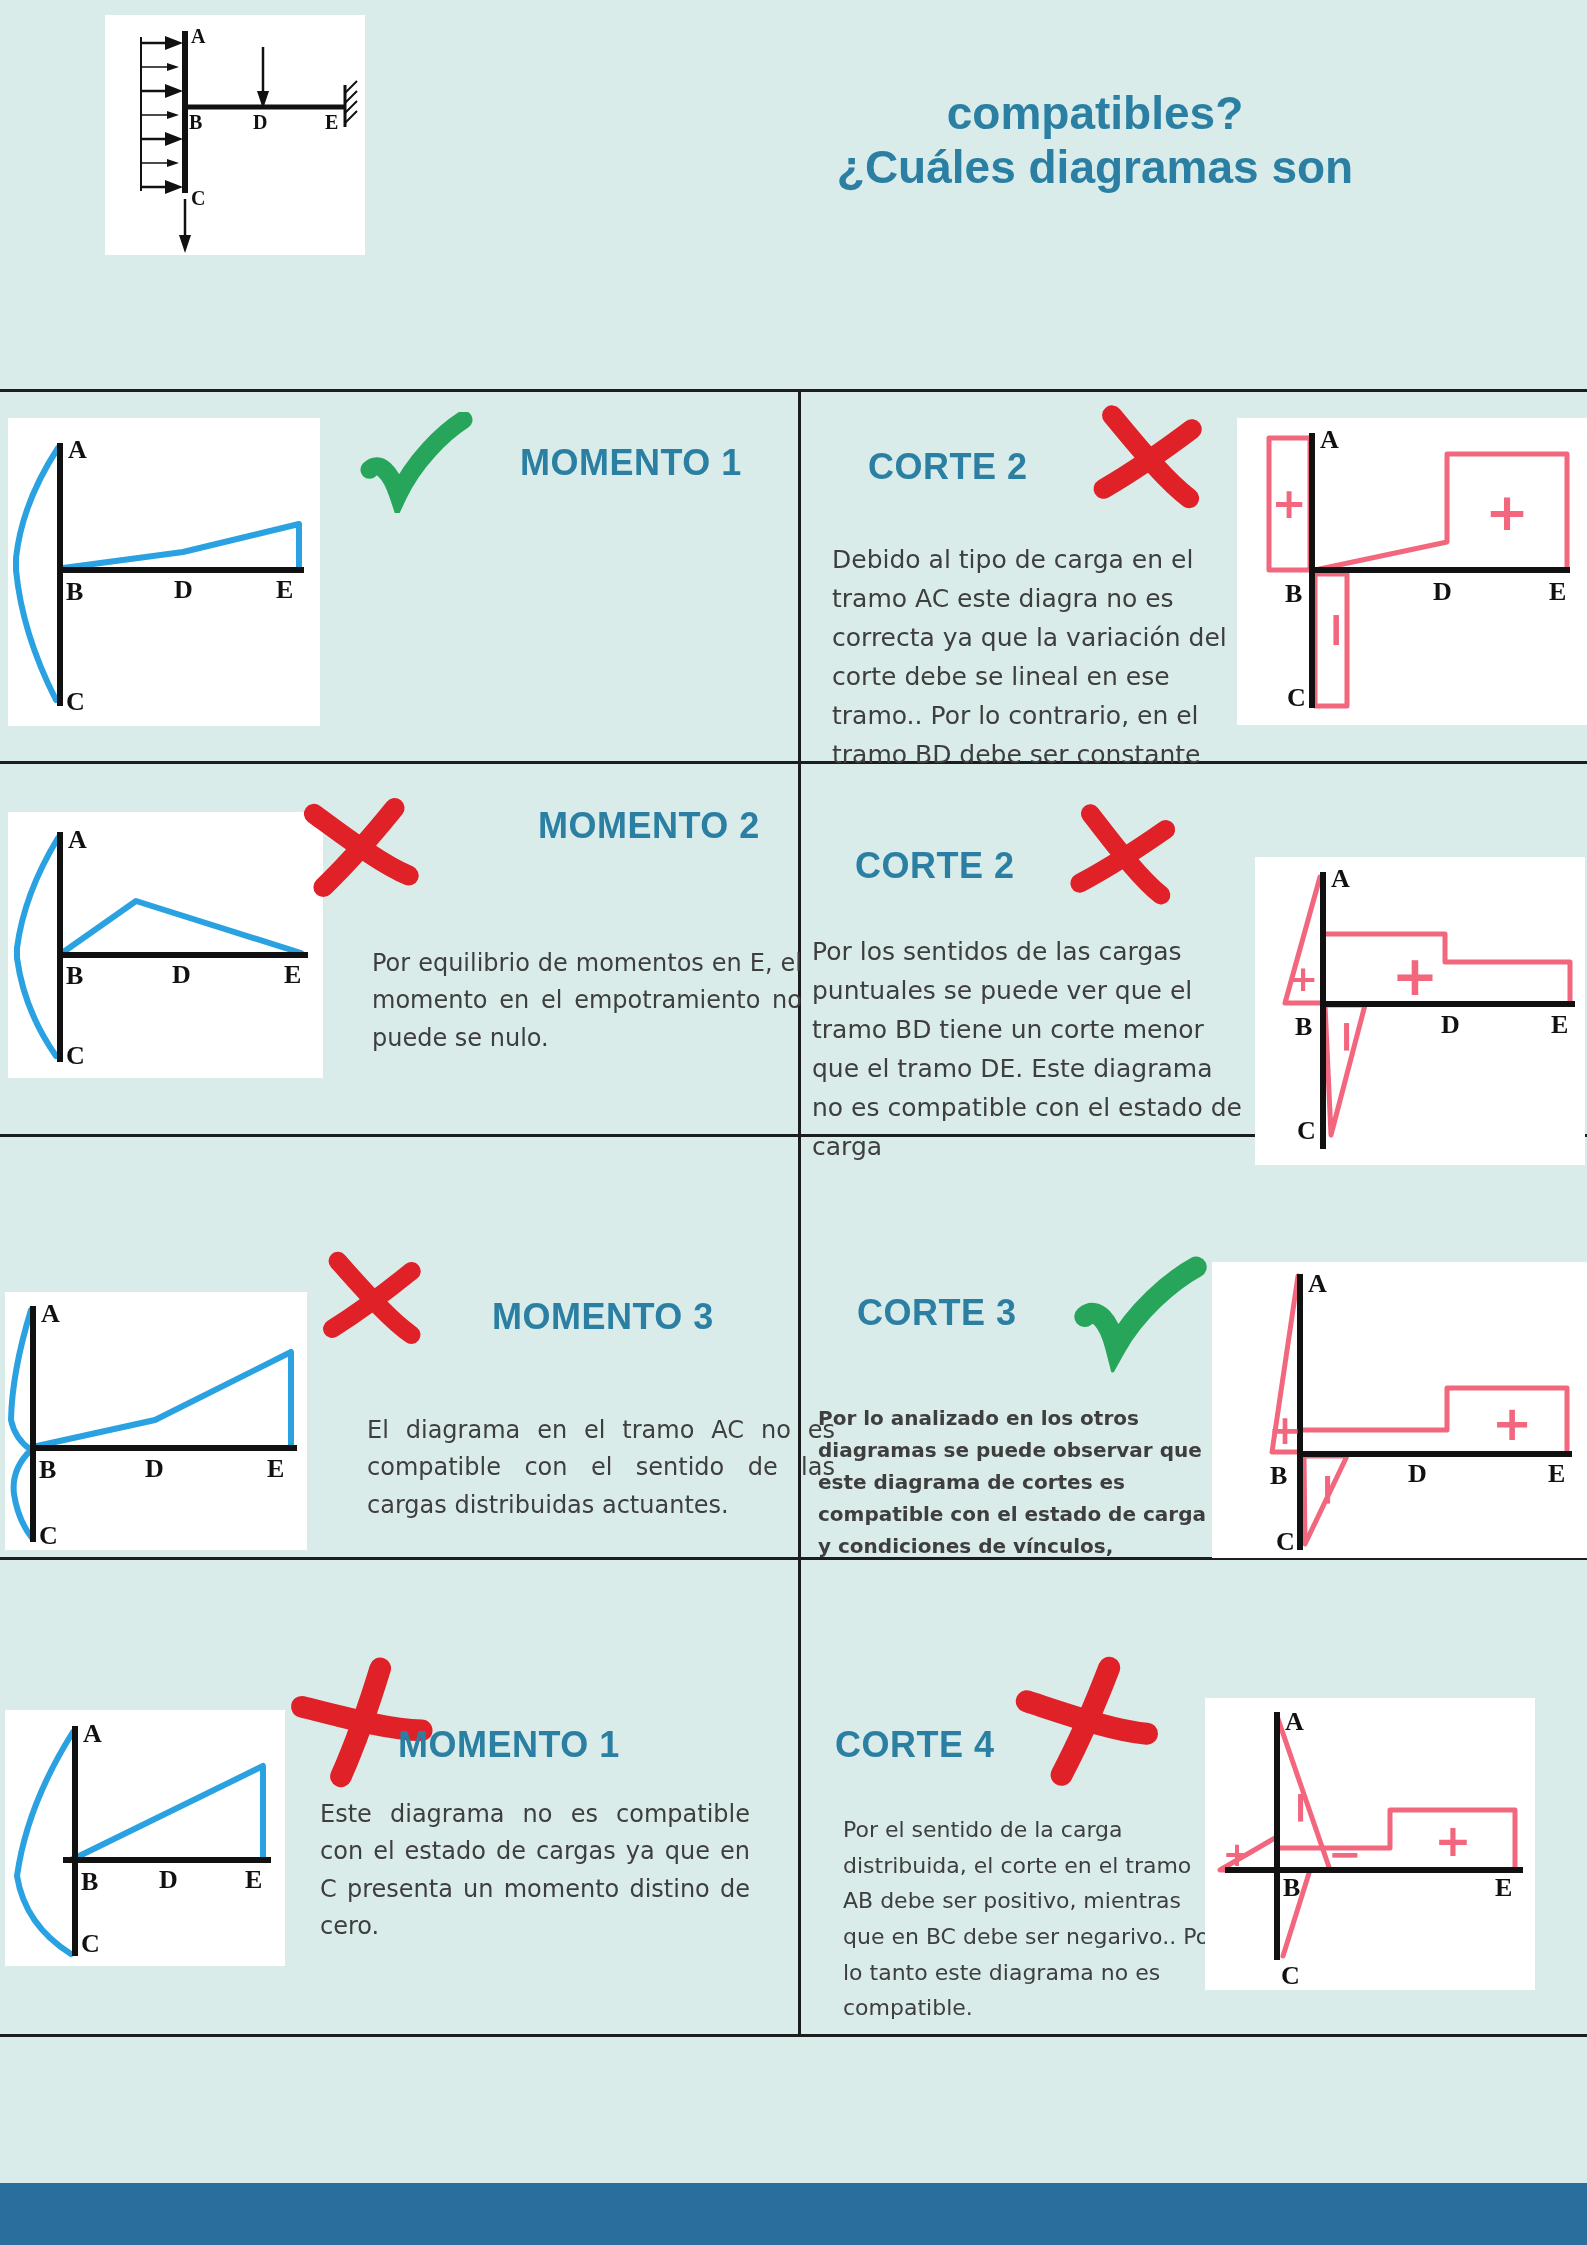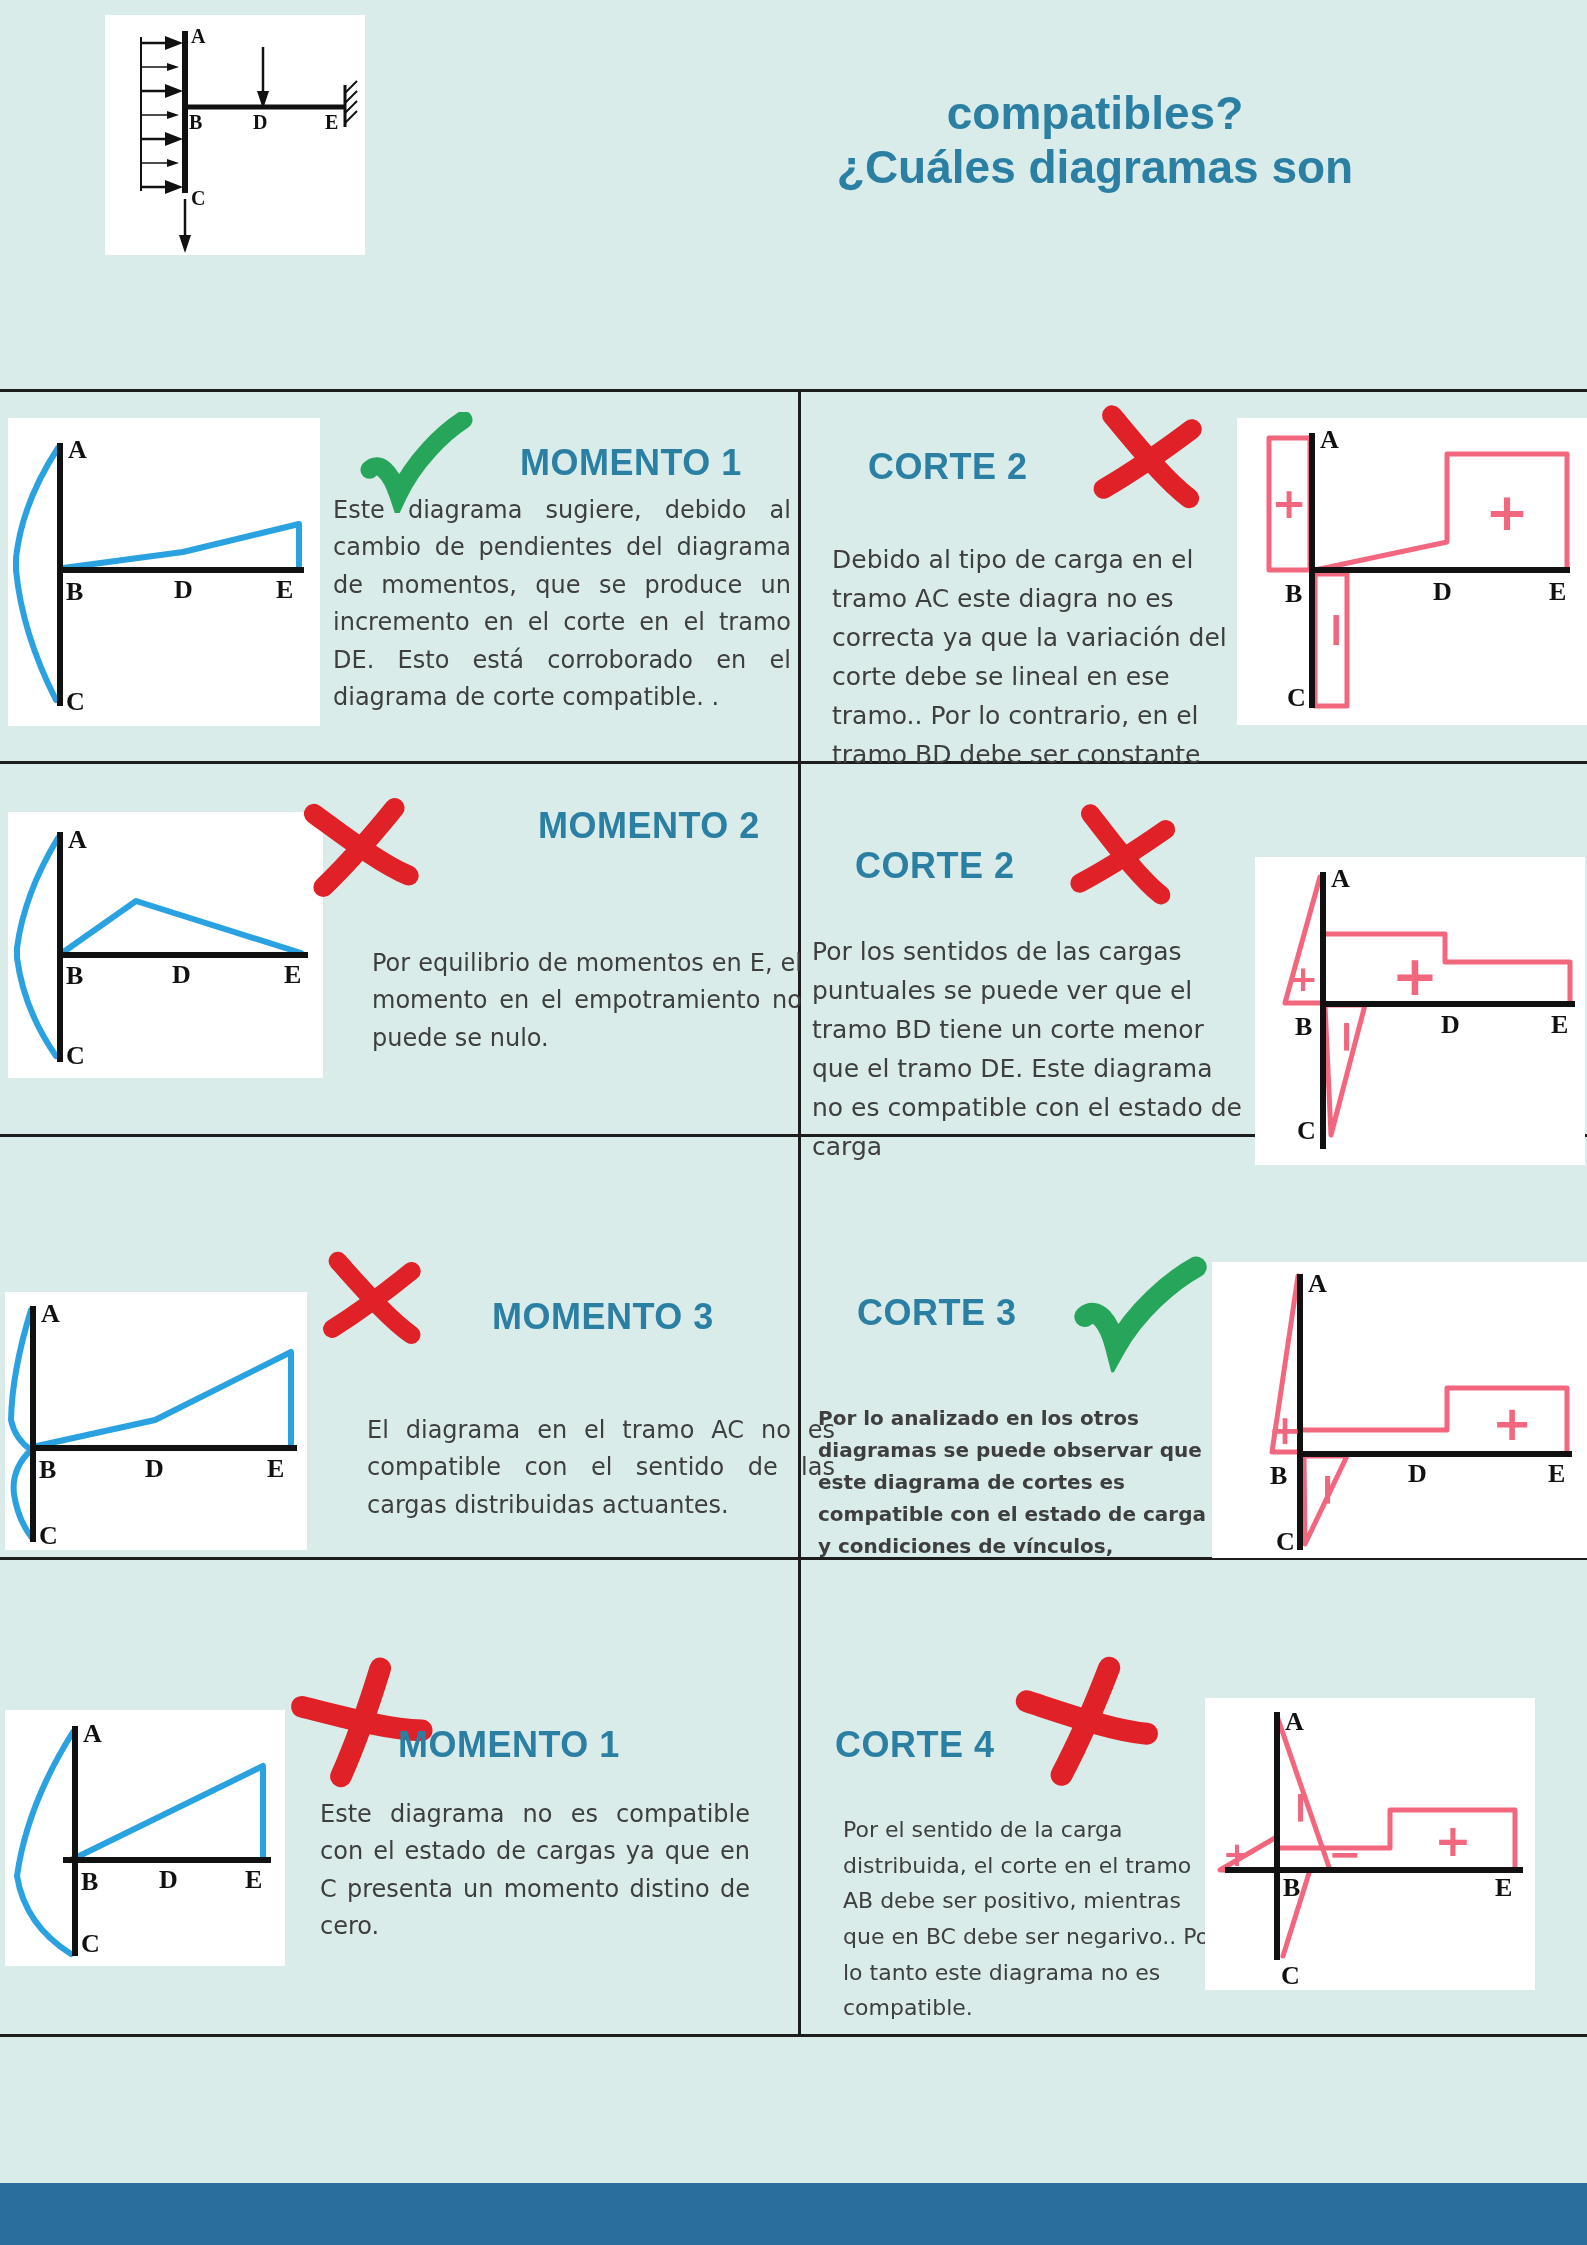--- a/index.html
+++ b/index.html
@@ -105,21 +105,20 @@
       <text x="268" y="180" class="st-serif" font-size="26">E</text>
       <text x="58" y="292" class="st-serif" font-size="26">C</text>
     </svg>
   </div>
 
   <svg class="abs" style="left:358px;top:412px;" viewBox="0 0 120 105" width="115" height="101">
     <path d="M12,60 C22,50 34,62 42,86 C58,52 88,22 110,8" class="check-path"></path>
   </svg>
 
   <div class="h-teal" style="left:520px;top:442px;">MOMENTO 1</div>
-  <div class="body-text just" style="left:333px;top:492px;width:458px;">Este diagrama sugiere, debido al cambio de pendientes del diagrama de momentos, que se produce un incremento en el corte en el tramo DE. Esto está corroborado en el diagrama de corte compatible. .</div>
 
   <div class="h-teal" style="left:868px;top:446px;">CORTE 2</div>
   <svg class="abs" style="left:1085px;top:408px;transform:rotate(8deg);" viewBox="0 0 130 115" width="130" height="100">
     <path d="M15,15 C45,42 85,80 116,97" class="x-path"></path>
     <path d="M108,18 C78,48 45,78 17,100" class="x-path"></path>
   </svg>
   <div class="body-text" style="left:832px;top:540px;width:398px;font-size:25px;">Debido al tipo de carga en el tramo AC este diagra no es correcta ya que la variación del corte debe se lineal en ese tramo.. Por lo contrario, en el tramo BD debe ser constante</div>
 
   <div class="panel" style="left:1237px;top:418px;width:350px;height:307px;">
     <svg viewBox="0 0 350 307" width="350" height="307">

